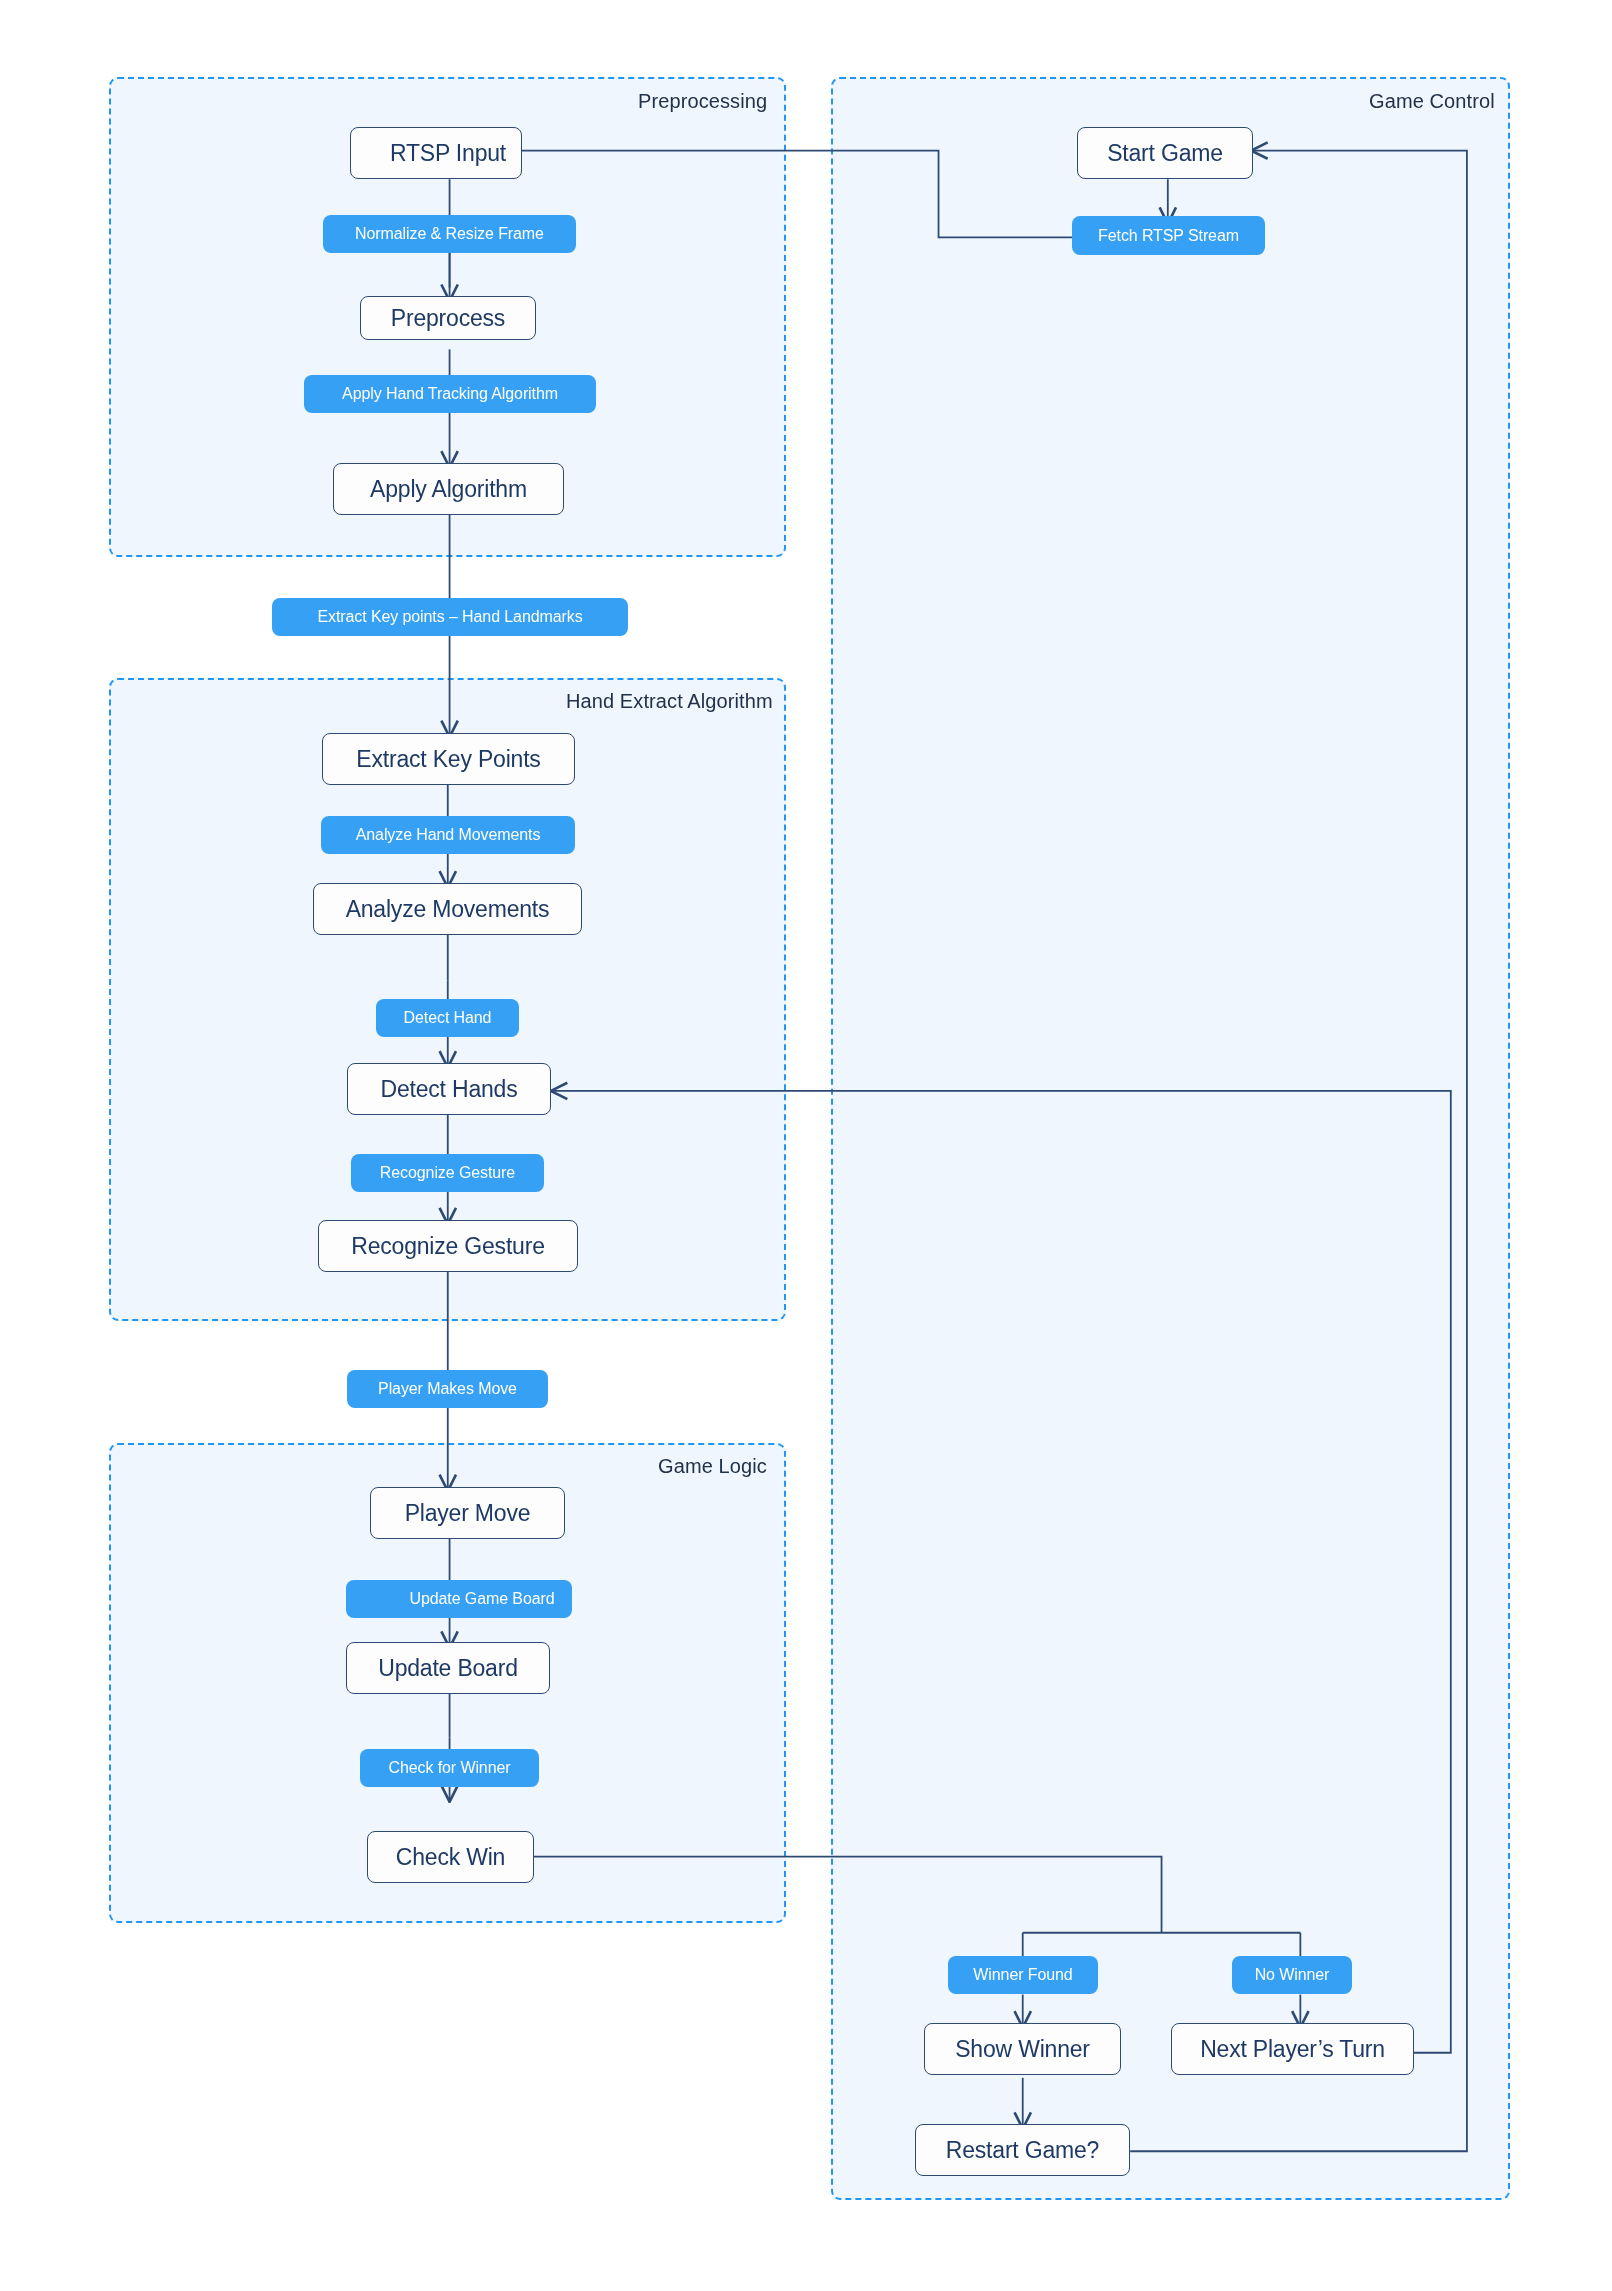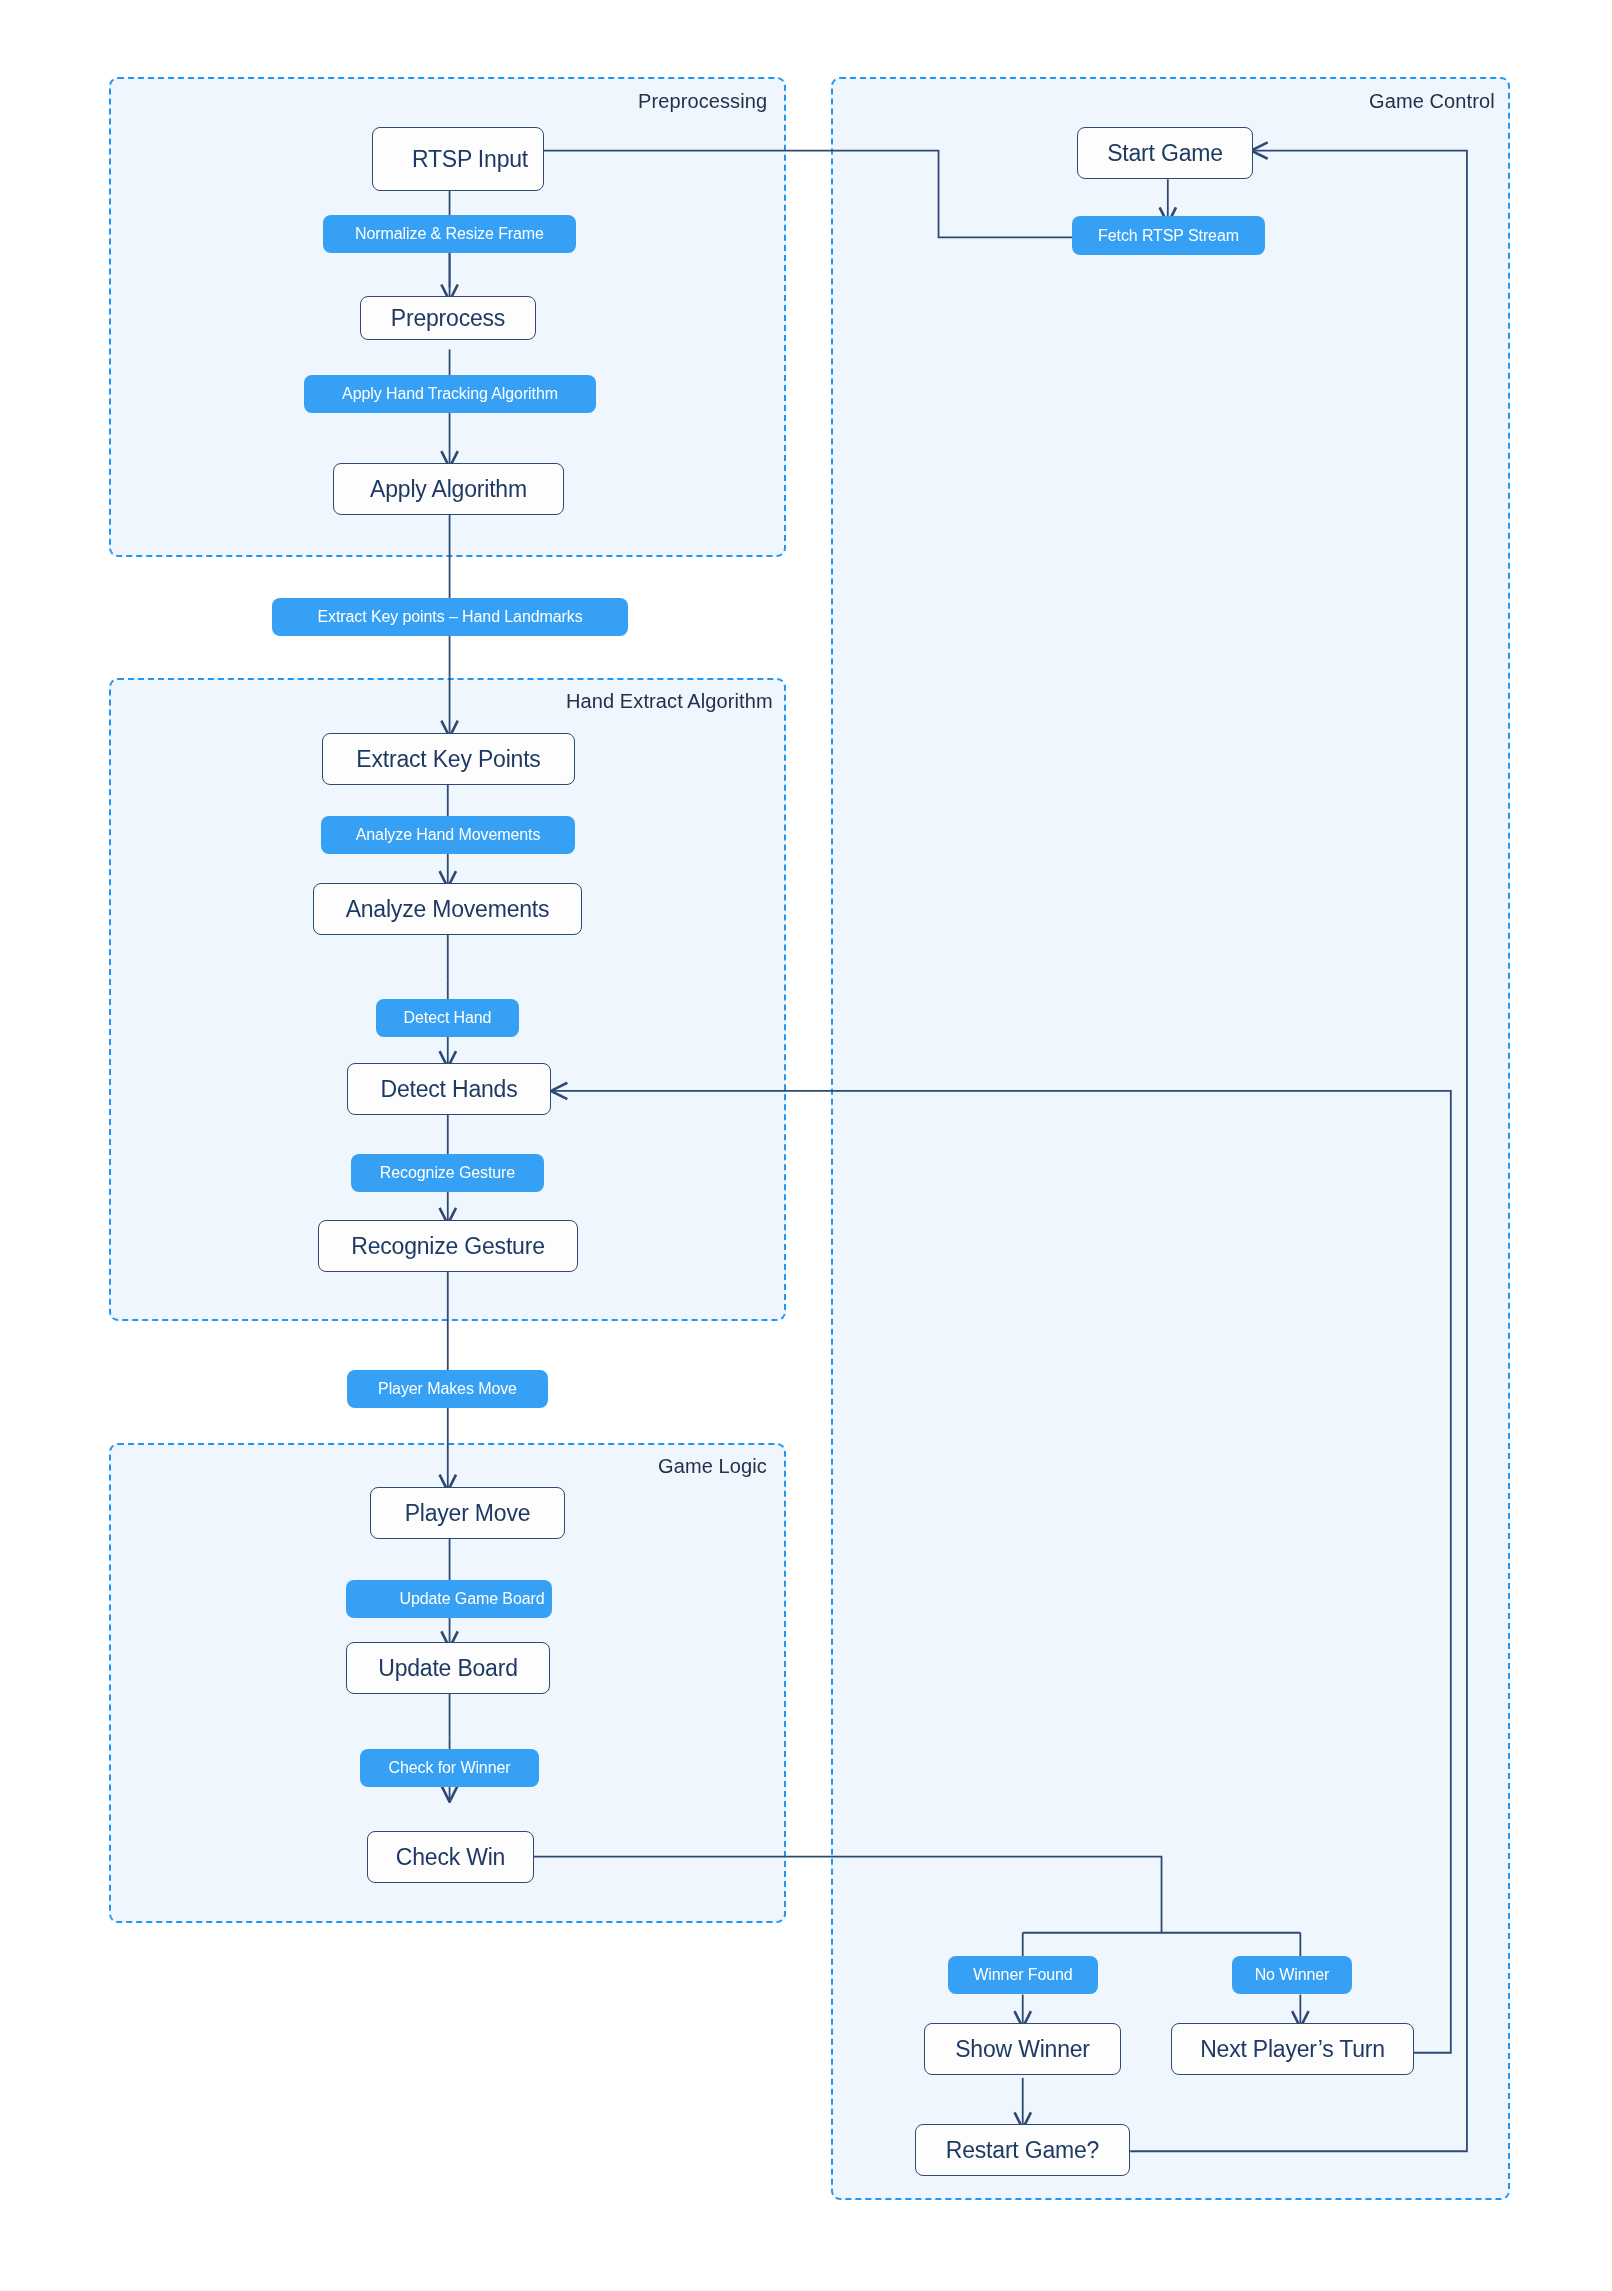--- a/index.html
+++ b/index.html
@@ -114,21 +114,21 @@
       <path d="M1142,2227 L1142,2262" marker-end="url(#ah)"></path>
 
       <path d="M1452,2227 L1452,2262" marker-end="url(#ah)"></path>
 
       <path d="M1142,2320 L1142,2375" marker-end="url(#ah)"></path>
 
       <path d="M1578,2292 L1620,2292 L1620,1218 L617,1218" marker-end="url(#ah)"></path>
     </g>
   </svg>
 
-  <div class="node" style="left:372px;top:127px;width:172px;height:64px;padding-left:24px;">RTSP Input</div>
+  <div class="node" style="left:350px;top:127px;width:172px;height:52px;padding-left:24px;">RTSP Input</div>
   <div class="node" style="left:360px;top:296px;width:176px;height:44px;">Preprocess</div>
   <div class="node" style="left:333px;top:463px;width:231px;height:52px;">Apply Algorithm</div>
 
   <div class="node" style="left:1077px;top:127px;width:176px;height:52px;">Start Game</div>
 
   <div class="node" style="left:322px;top:733px;width:253px;height:52px;">Extract Key Points</div>
   <div class="node" style="left:313px;top:883px;width:269px;height:52px;">Analyze Movements</div>
   <div class="node" style="left:347px;top:1063px;width:204px;height:52px;">Detect Hands</div>
   <div class="node" style="left:318px;top:1220px;width:260px;height:52px;">Recognize Gesture</div>
 
@@ -147,21 +147,21 @@
   <div class="elabel" style="left:272px;top:598px;width:356px;height:38px;">Extract Key points – Hand Landmarks</div>
 
   <div class="elabel" style="left:321px;top:816px;width:254px;height:38px;">Analyze Hand Movements</div>
 
   <div class="elabel" style="left:376px;top:985px;width:143px;height:38px;margin-top:14px;">Detect Hand</div>
 
   <div class="elabel" style="left:351px;top:1154px;width:193px;height:38px;">Recognize Gesture</div>
 
   <div class="elabel" style="left:347px;top:1370px;width:201px;height:38px;">Player Makes Move</div>
 
-  <div class="elabel" style="left:346px;top:1580px;width:206px;height:38px;padding-left:46px;">Update Game Board</div>
+  <div class="elabel" style="left:346px;top:1580px;width:226px;height:38px;padding-left:46px;">Update Game Board</div>
 
   <div class="elabel" style="left:360px;top:1749px;width:179px;height:38px;">Check for Winner</div>
 
   <div class="elabel" style="left:1072px;top:216px;width:193px;height:39px;">Fetch RTSP Stream</div>
 
   <div class="elabel" style="left:948px;top:1956px;width:150px;height:38px;">Winner Found</div>
 
   <div class="elabel" style="left:1232px;top:1956px;width:120px;height:38px;">No Winner</div>
 
 </div>

